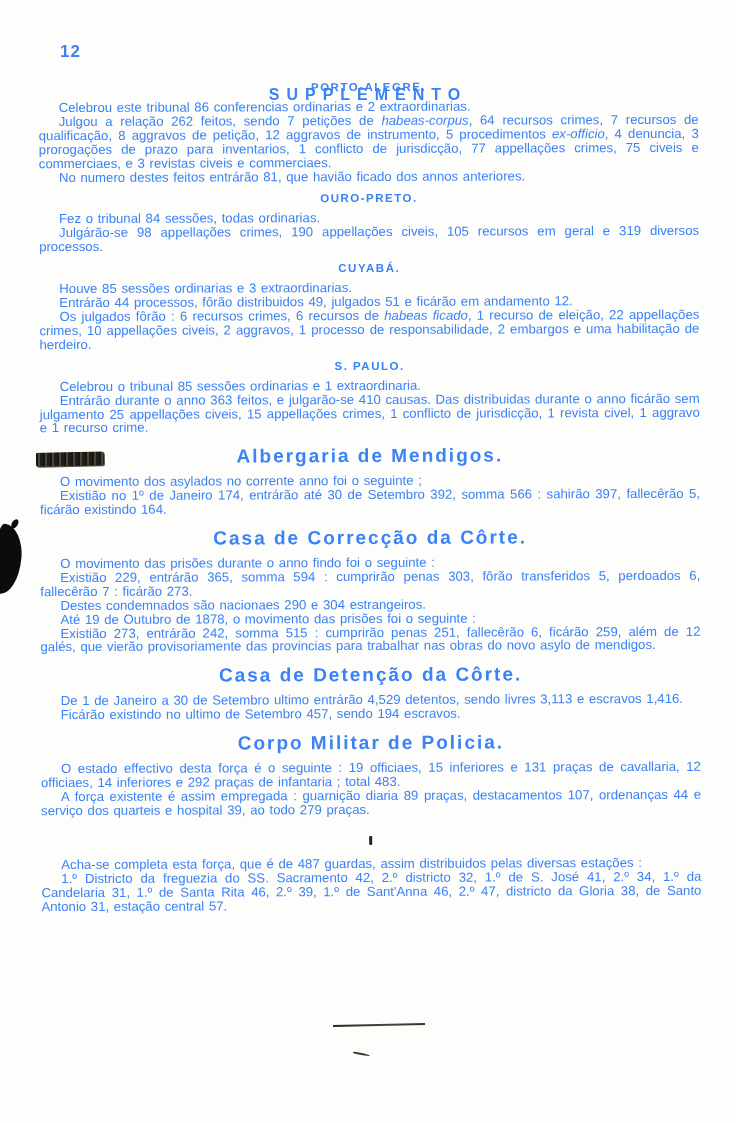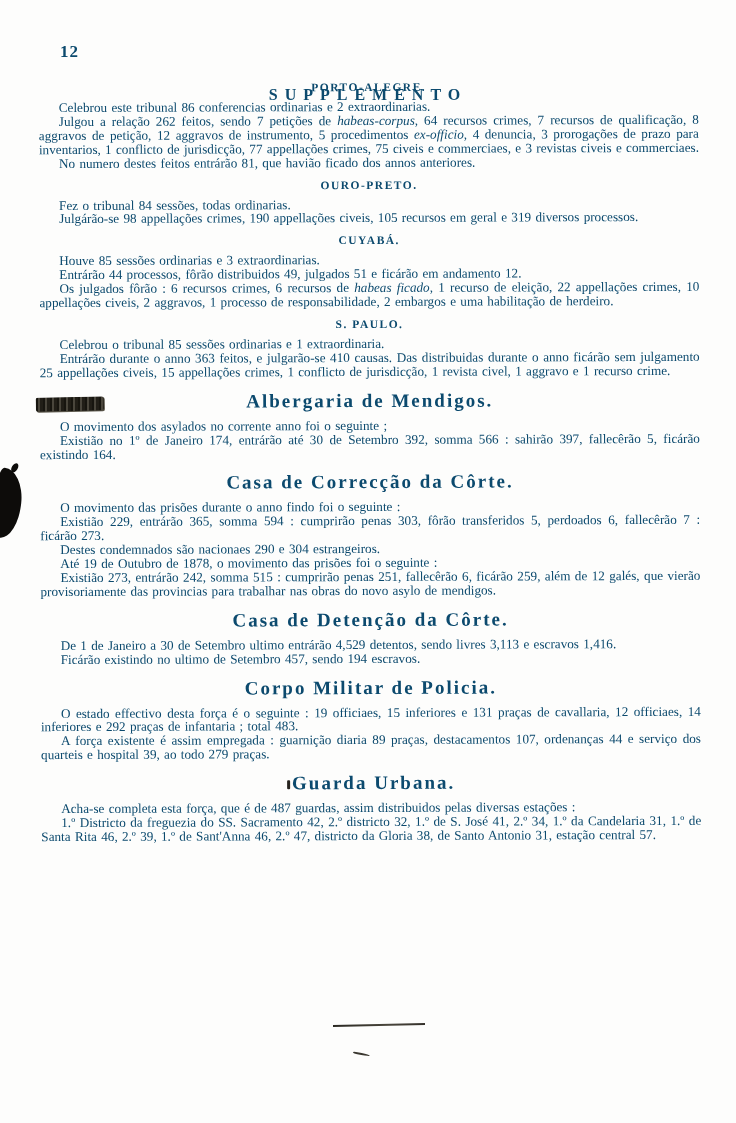--- a/index.html
+++ b/index.html
@@ -7,22 +7,22 @@
     padding: 0;
     background: #e8e8e8;
   }
   .page {
     position: relative;
     width: 736px;
     height: 1123px;
     margin: 0 auto;
     background: #fdfdfc;
     overflow: hidden;
-    font-family: Liberation Serif, serif;
-    color: #0c4a6e;
+    font-family: Liberation Sans, sans-serif;
+    color: #3b82f6;
   }
   .page-head {
     position: relative;
     padding-top: 44px;
     height: 28px;
   }
   .pagenum {
     position: absolute;
     left: 60px;
     top: 42px;
@@ -191,21 +191,21 @@
       <p>Ficárão existindo no ultimo de Setembro 457, sendo 194 escravos.</p>
     </section>
 
     <section class="sec">
       <h3 class="bh">Corpo Militar de Policia.</h3>
       <p>O estado effectivo desta força é o seguinte : 19 officiaes, 15 inferiores e 131 praças de cavallaria, 12 officiaes, 14 inferiores e 292 praças de infantaria ; total 483.</p>
       <p>A força existente é assim empregada : guarnição diaria 89 praças, destacamentos 107, ordenanças 44 e serviço dos quarteis e hospital 39, ao todo 279 praças.</p>
     </section>
 
     <section class="sec">
-      <h3 class="bh"><span class="ink-speck"></span><span>Guarda Urbana.</span></h3>
+      <h3 class="bh"><span class="ink-speck"></span></h3>
       <p>Acha-se completa esta força, que é de 487 guardas, assim distribuidos pelas diversas estações :</p>
       <p>1.º Districto da freguezia do SS. Sacramento 42, 2.º districto 32, 1.º de S. José 41, 2.º 34, 1.º da Candelaria 31, 1.º de Santa Rita 46, 2.º 39, 1.º de Sant'Anna 46, 2.º 47, districto da Gloria 38, de Santo Antonio 31, estação central 57.</p>
     </section>
 
   </div>
 
   <div class="end-rule"></div>
   <div class="pen-squiggle"></div>
 
 </div>

